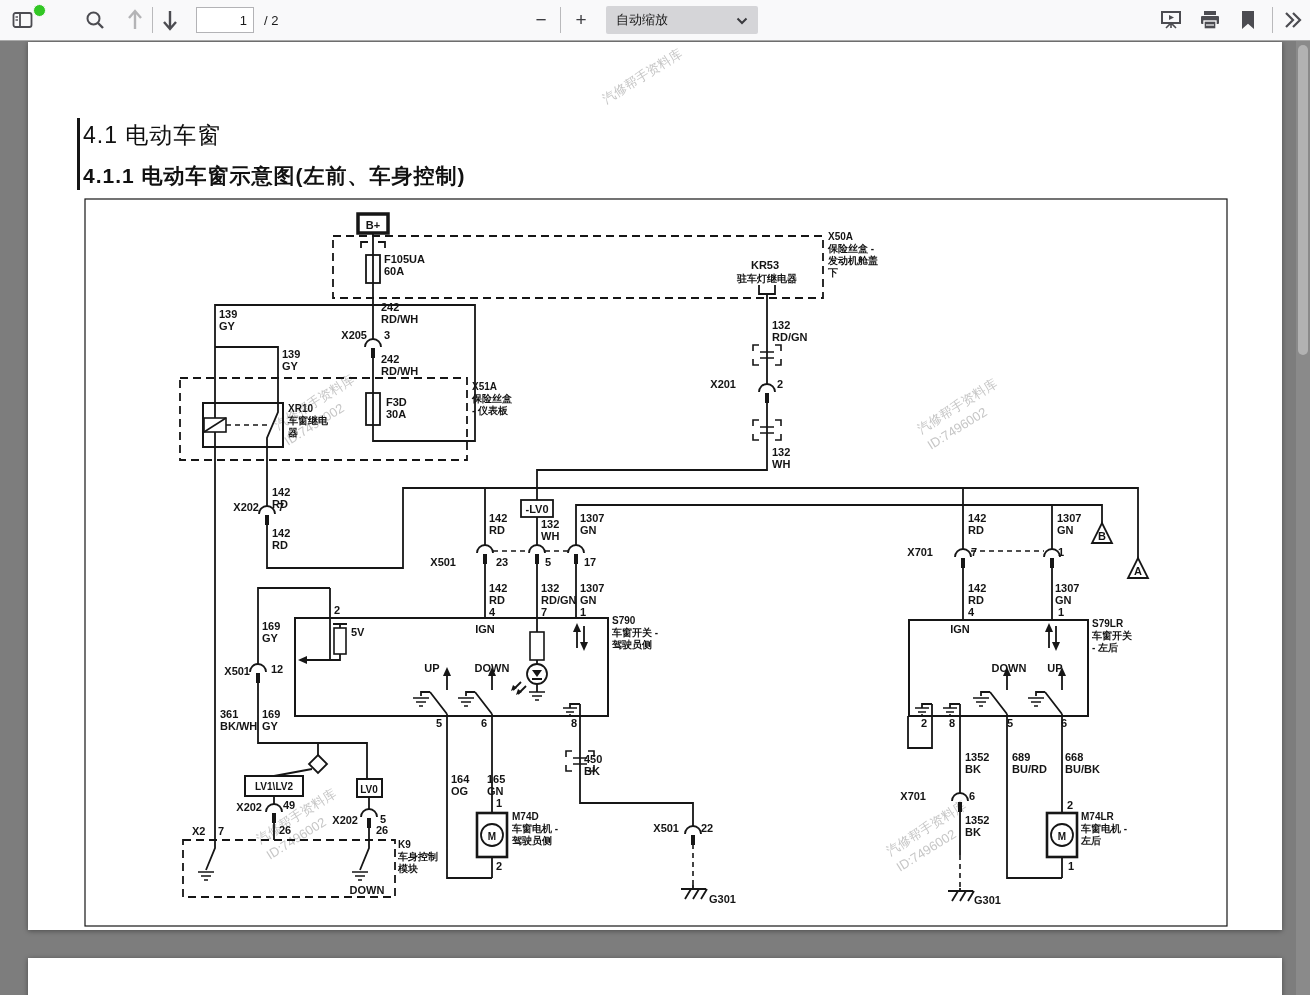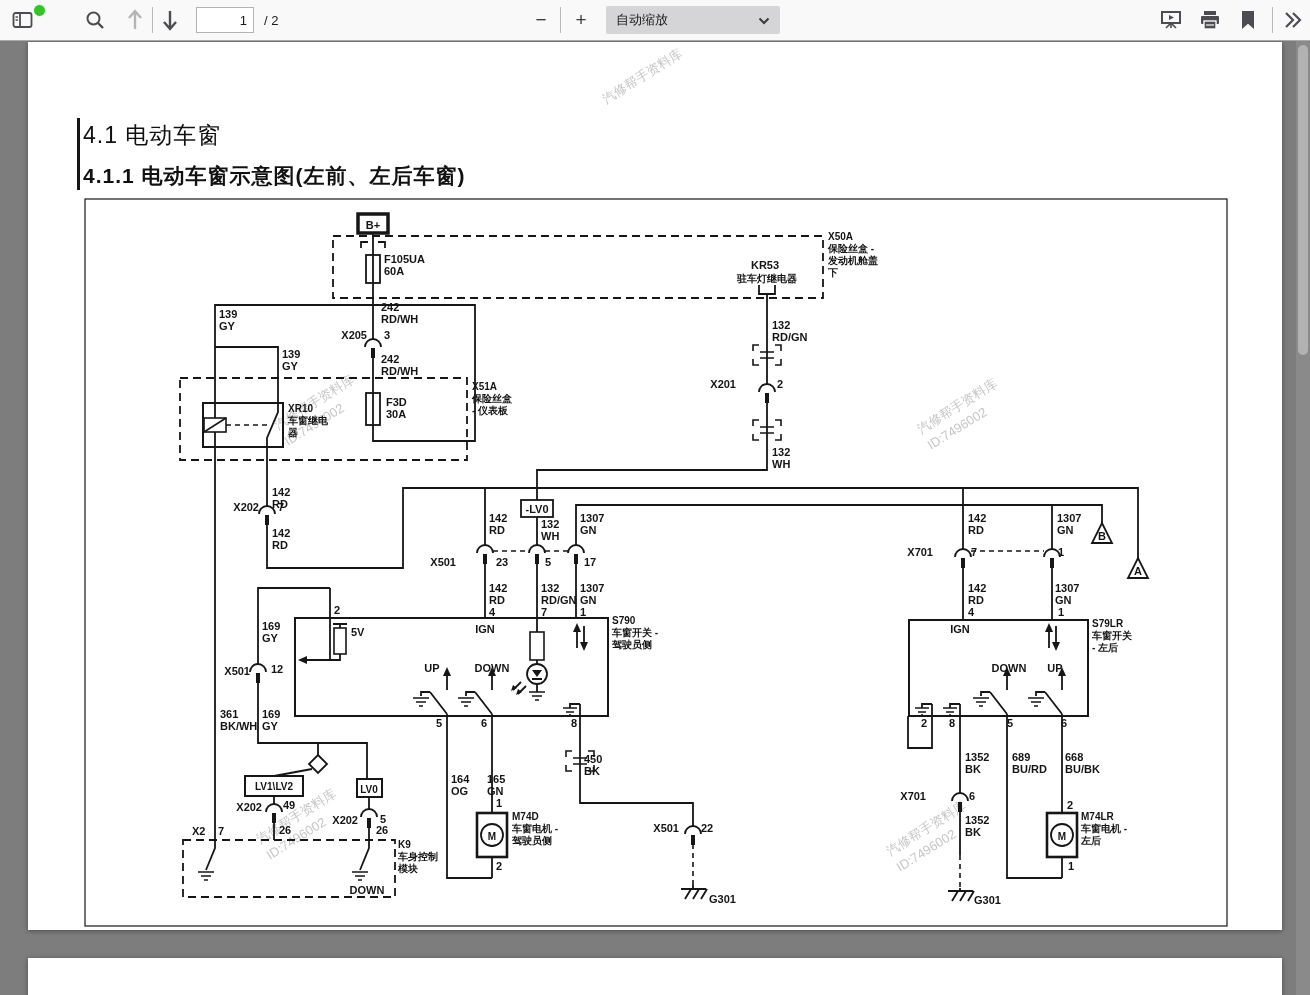--- a/index.html
+++ b/index.html
@@ -10,21 +10,21 @@
            border-bottom:1px solid #a9a9a9;z-index:20;}
   .tb-item{position:absolute;top:0;height:40px;display:flex;align-items:center;justify-content:center;
            color:#4c4c51;}
   .tb-btn{cursor:pointer;border-radius:2px;}
   .tb-divider{position:absolute;top:7px;width:1px;height:26px;background:#b9b9bb;}
   .page-input{position:absolute;left:196px;top:7px;width:50px;height:24px;border:1px solid #b3b3b6;
               background:#fff;text-align:right;font-size:13px;padding:0 6px 0 0;color:#1a1a1a;
               font-family:"Liberation Sans",sans-serif;}
   .page-of{position:absolute;left:264px;top:0;height:40px;display:flex;align-items:center;
            font-size:13px;color:#1a1a1a;}
-  .zoom-select{position:absolute;left:606px;top:6px;width:174px;height:28px;background:#d5d5d8;
+  .zoom-select{position:absolute;left:606px;top:6px;width:152px;height:28px;background:#d5d5d8;
                border-radius:2px;display:flex;align-items:center;font-size:13px;color:#1a1a1a;
                padding-left:10px;box-sizing:border-box;cursor:pointer;}
   .zoom-select .chev{position:absolute;right:10px;top:11px;}
   .minus-btn{left:528px;width:26px;font-size:19px;color:#3e3e42;}
   .plus-btn{left:568px;width:26px;font-size:19px;color:#3e3e42;}
   .green-dot{position:absolute;left:25px;top:4px;width:11px;height:11px;border-radius:50%;
              background:#32c724;border:1px solid #f9f9fa;}
   
   .viewport{position:absolute;left:0;top:41px;width:1310px;height:954px;background:#7d7d7d;}
   .pdf-page{position:absolute;left:28px;background:#ffffff;box-shadow:0 1px 5px rgba(0,0,0,.4);}
@@ -113,21 +113,21 @@
       <path d="M3,2 L10,9 L3,16 M10,2 L17,9 L10,16" fill="none" stroke="#4c4c51" stroke-width="2.2"></path>
     </svg>
   </div>
 </div>
 
 <div class="viewport">
 
   <div class="pdf-page page-1">
     <div class="rev-bar"></div>
     <div class="doc-title">4.1 电动车窗</div>
-    <div class="doc-subtitle">4.1.1 电动车窗示意图(左前、左后车窗)</div>
+    <div class="doc-subtitle">4.1.1 电动车窗示意图(左前、车身控制)</div>
 
     <svg class="diagram" width="1254" height="888" viewBox="0 0 1254 888">
 
       <g id="wmLayer">
           <text x="250" y="388" class="wm" transform="rotate(-32 250 388)">汽修帮手资料库</text>
           <text x="260" y="404" class="wm" transform="rotate(-32 260 404)">ID:7496002</text>
           <text x="893" y="392" class="wm" transform="rotate(-32 893 392)">汽修帮手资料库</text>
           <text x="903" y="408" class="wm" transform="rotate(-32 903 408)">ID:7496002</text>
           <text x="232" y="802" class="wm" transform="rotate(-32 232 802)">汽修帮手资料库</text>
           <text x="242" y="818" class="wm" transform="rotate(-32 242 818)">ID:7496002</text>

